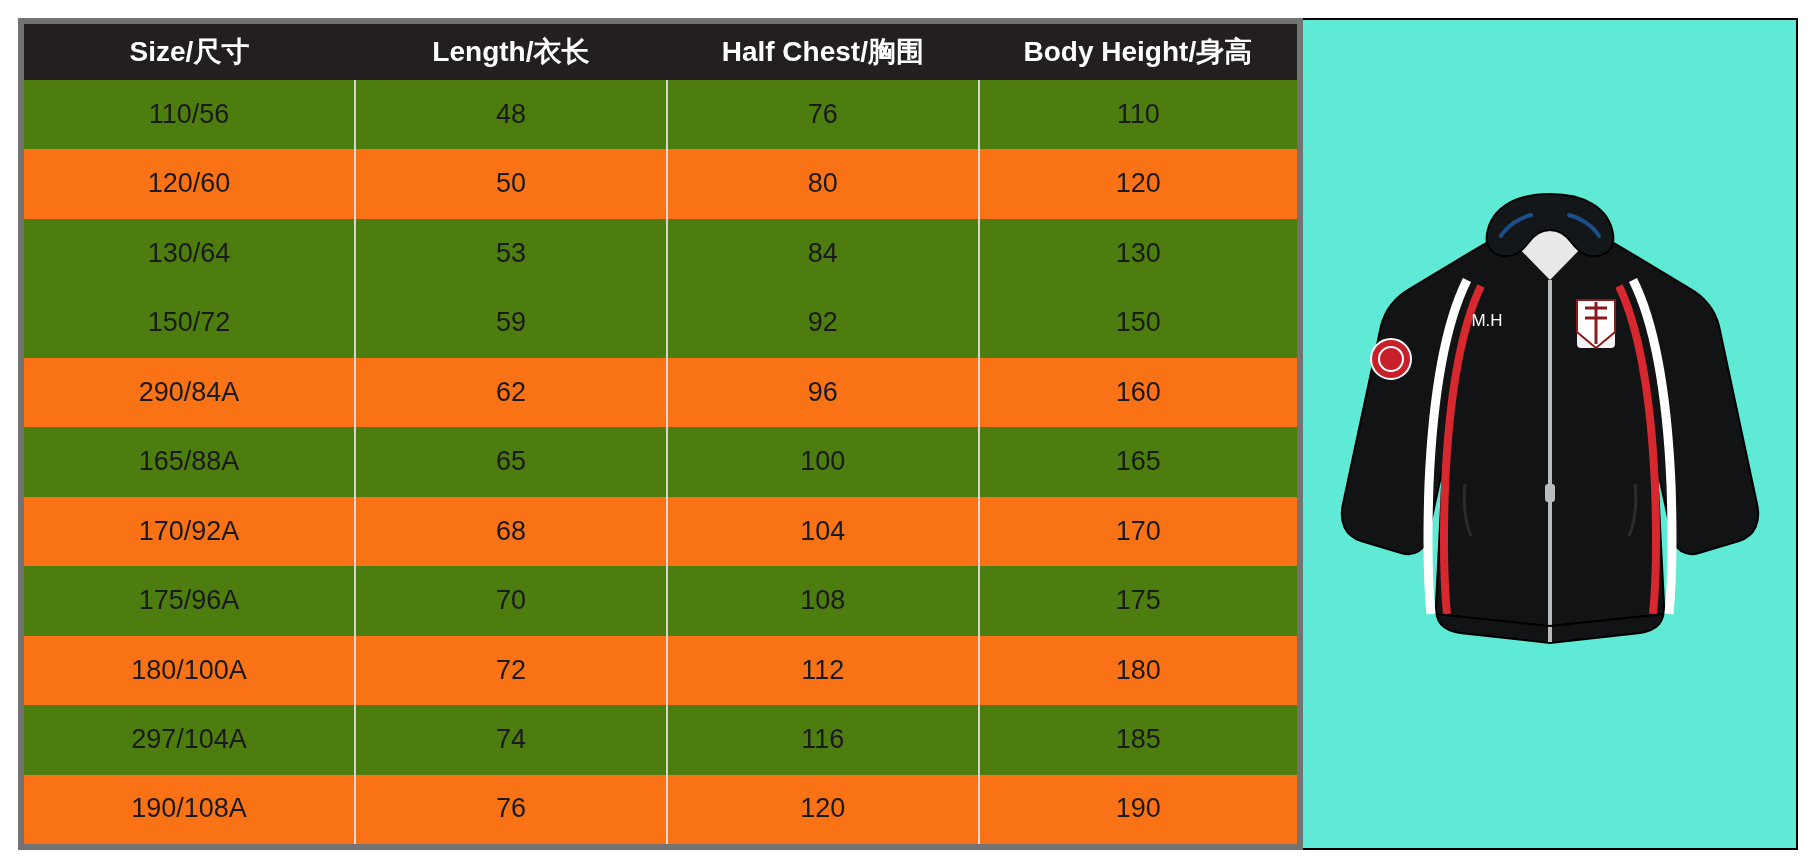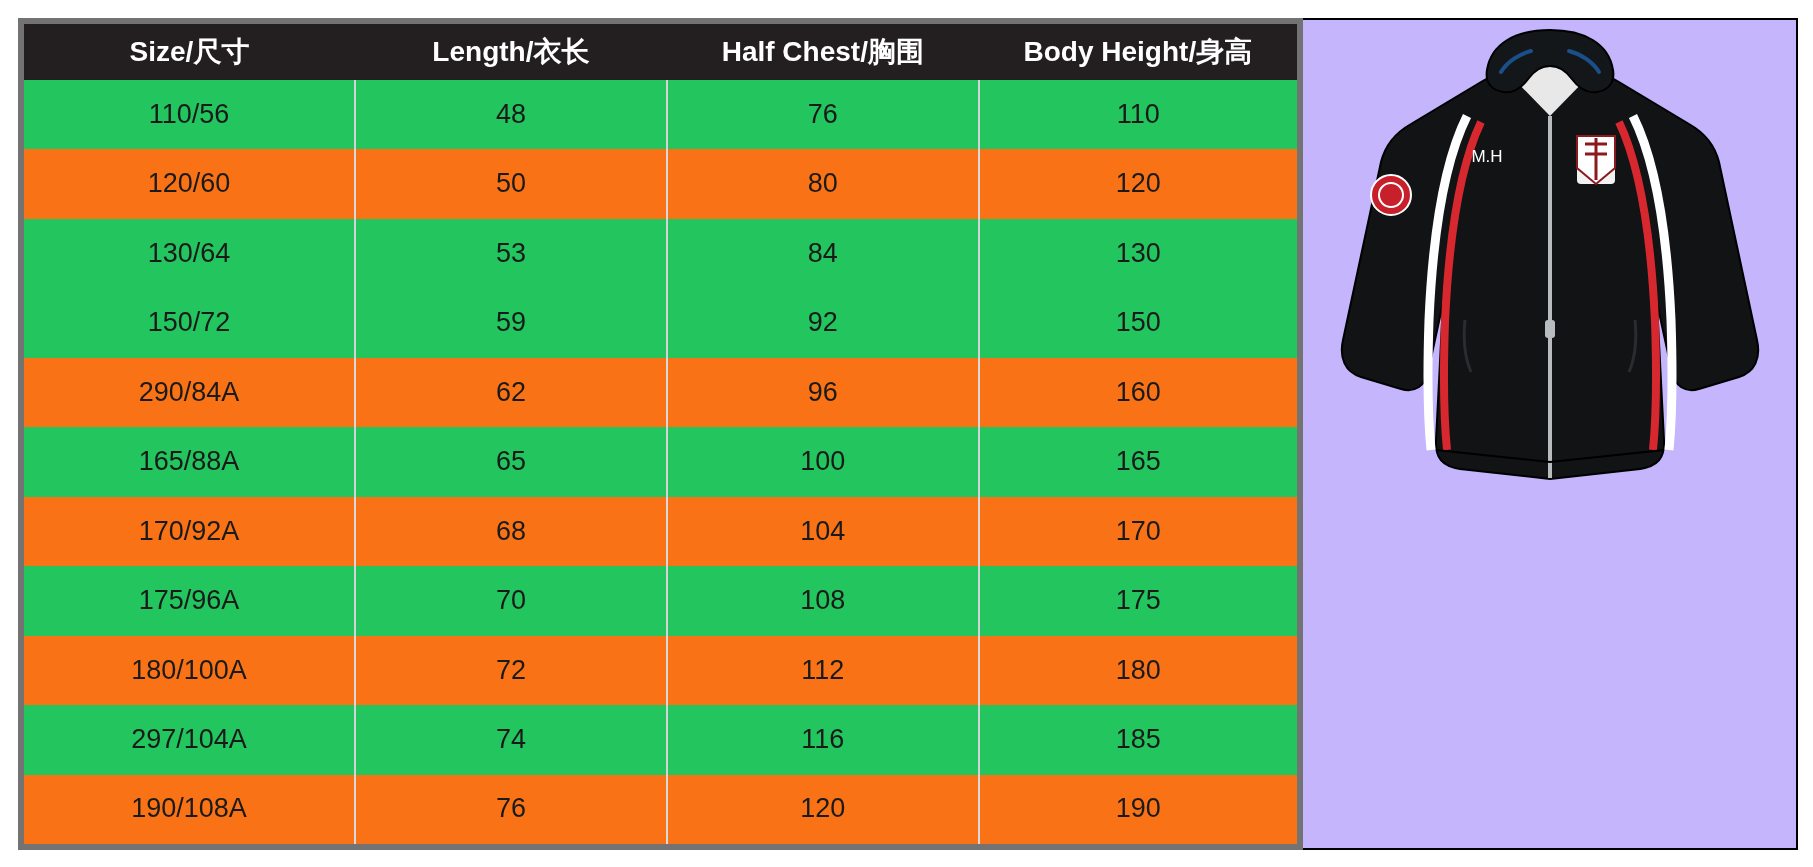--- a/index.html
+++ b/index.html
@@ -53,21 +53,21 @@
     background: #231f20;
     color: #ffffff;
     font-weight: bold;
     font-size: 28px;
     height: 56px;
   }
   table.size-table tbody tr {
     height: 58px;
   }
   table.size-table tbody tr.odd td {
-    background: #22c55e;
+    background: #4d7c0f;
   }
   table.size-table tbody tr.even td {
     background: #f97316;
   }
   table.size-table tbody tr.even td + td {
     border-left: 2px solid #d9d9d9;
     margin-left: 32px;
   }
   table.size-table tbody tr.odd td + td {
     border-left: 2px solid #d4d4d4;
@@ -75,24 +75,24 @@
   .col-size   { width: 26%; }
   .col-length { width: 24.5%; }
   .col-chest  { width: 24.5%; }
   .col-height { width: 25%; }
 
   .image-area {
     flex: 1 1 auto;
     border: 2px solid #000000;
     border-left: none;
     box-sizing: border-box;
-    background: #c4b5fd;
+    background: #5eead4;
     position: relative;
     display: flex;
-    align-items: flex-start;
+    align-items: center;
     justify-content: center;
     text-decoration: underline;
   }
   .jacket-svg {
     display: block;
   }
 </style>
 </head>
 <body>
 

